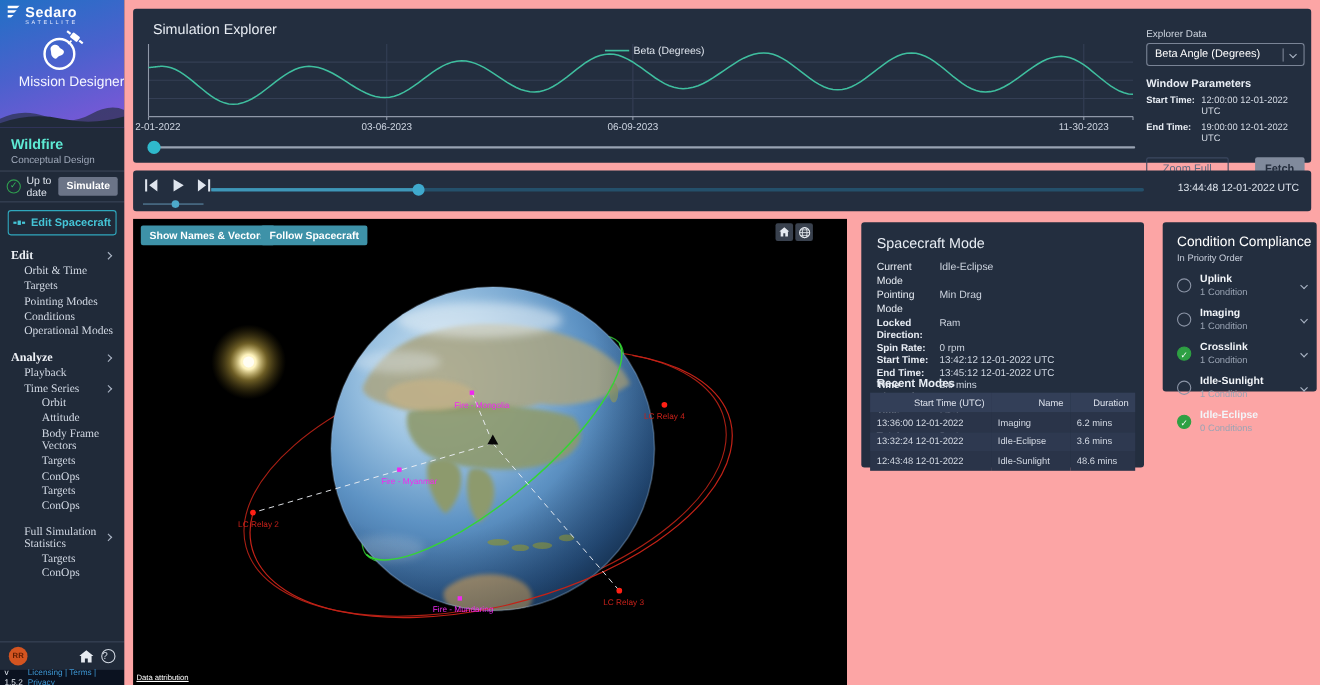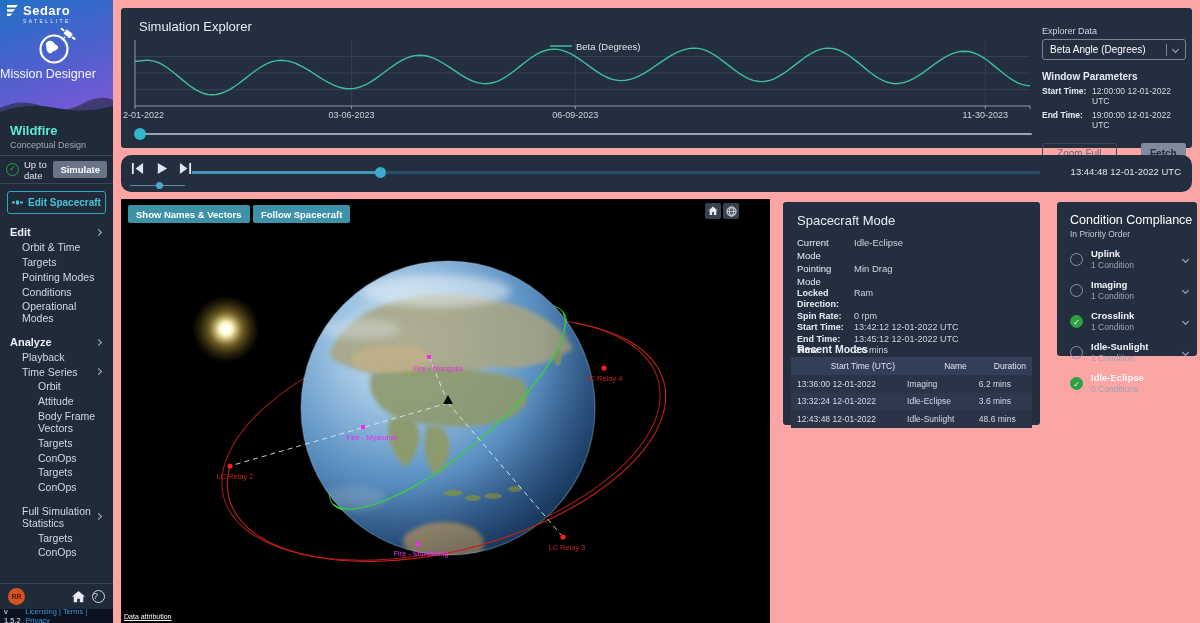--- a/index.html
+++ b/index.html
@@ -7,32 +7,32 @@
   body { position:relative; background:#151c29; font-family:"Liberation Sans",sans-serif; overflow:hidden; color:#dfe5ee; }
   svg text { font-family:"Liberation Sans",sans-serif; }
 
   
   .sidebar { position:absolute; left:0; top:0; width:113px; height:623px; background:#202a39; }
   .brand { position:relative; height:116px; background:linear-gradient(160deg,#2170c5 0%,#4b61cd 48%,#8156d8 100%); overflow:hidden; }
   .brand-row { display:flex; align-items:flex-start; gap:3px; padding:5px 0 0 6px; }
   .brand-name { font-size:13px; font-weight:bold; color:#fff; letter-spacing:.5px; line-height:12px; display:block; }
   .brand-sub { font-size:5px; letter-spacing:2.4px; color:#e9edff; display:block; margin-top:1px; }
   .brand-ico { display:block; margin:2px auto 0; }
-  .product { font-size:12.5px; color:#f4f5ff; text-align:left; margin-top:1px; }
+  .product { font-size:12.5px; color:#f4f5ff; text-align:right; margin-top:1px; }
   .wave { position:absolute; bottom:-1px; left:0; width:113px; }
   .project { padding:7px 10px 5px; }
   .project-name { font-size:13px; font-weight:bold; color:#5eead4; }
   .project-type { font-size:9px; color:#9fa9ba; margin-top:2px; }
   .sdiv { border:none; border-top:1px solid #3a4557; }
   .status-row { display:flex; align-items:center; gap:5px; padding:6px 6px; height:27px; }
   .check-circle { width:13px; height:13px; border:1.5px solid #2f9e4f; border-radius:50%; color:#35c25e; font-size:8px; line-height:10px; text-align:center; flex:none; }
   .status-label { font-size:9.5px; color:#dfe5ee; flex:1; }
   .simulate-btn { background:#6b7487; color:#fff; font-size:9.5px; font-weight:bold; border:none; border-radius:2px; padding:3px 7px; cursor:pointer; }
   .edit-sc-btn { display:flex; margin:7px; width:99px; justify-content:center; align-items:center; gap:5px; background:none; border:1px solid #2fa7bd; border-radius:3px; color:#45c4d6; font-size:10px; font-weight:bold; padding:5px 0; cursor:pointer; }
-  .menu { padding:4px 0; }
+  .menu { padding:4px 0;font-family:Liberation Serif, serif; }
   .menu-item { display:flex; align-items:center; font-size:10.5px; color:#d2d9e4; padding:1.4px 10px; cursor:pointer; }
   .menu-item.l0 { font-size:11px; color:#eef1f6; font-weight:600; }
   .menu-item.l1 { padding-left:22px; }
   .menu-item.l2 { padding-left:38px; }
   .menu-item.gap { margin-top:9px; }
   .chev { width:5px; height:5px; border-right:1.5px solid #aab4c4; border-bottom:1.5px solid #aab4c4; display:inline-block; flex:none; }
   .chev-r { transform:rotate(-45deg); margin-left:auto; margin-right:2px; }
   .chev-d { transform:rotate(45deg); }
   .sidebar-foot { position:absolute; bottom:14px; left:0; right:0; border-top:1px solid #3a4557; display:flex; align-items:center; padding:0 8px; gap:7px; height:26px; }
   .avatar { width:17px; height:17px; border-radius:50%; background:#d35420; color:#5c1c00; font-size:7px; font-weight:bold; text-align:center; line-height:17px; }
@@ -59,21 +59,21 @@
   .select .sval { font-size:10px; color:#fff; flex:1; }
   .select .sep { width:1px; height:12px; background:#7a8496; margin-right:6px; }
   .wp-title { font-size:10px; font-weight:bold; color:#e8edf4; margin-top:11px; }
   .wp-row { display:flex; font-size:8.5px; margin-top:4px; }
   .wp-row b { width:50px; color:#e8edf4; flex:none; }
   .wp-row span { color:#d5dbe5; }
   .btn-row { margin-top:13px; display:flex; gap:24px; }
   .zoomfull-btn { flex:1.6; height:20px; background:none; border:1px solid #3c4860; border-radius:2px; color:#5c6880; font-size:10px; }
   .fetch-btn { flex:1; height:20px; background:#808a9c; border:none; border-radius:2px; color:#222c3c; font-size:10px; font-weight:bold; cursor:pointer; }
 
-  #playback { left:8px; top:155px; width:1071px; height:37px;border-radius:10px; }
+  #playback { left:8px; top:155px; width:1071px; height:37px; }
   .pb-btns { position:absolute; left:9px; top:7px; display:flex; gap:9px; }
   .pb-btns span { cursor:pointer; display:flex; }
   .pb-speed { position:absolute; left:9px; top:27px; width:55px; height:8px; }
   .pb-speed .track { position:absolute; top:3px; left:0; right:0; height:1px; background:#5d8aa8; }
   .pb-speed .thumb { position:absolute; top:0; left:53%; width:7px; height:7px; border-radius:50%; background:#4da9c9; cursor:pointer; }
   .pb-track { position:absolute; left:71px; top:16px; width:848px; height:3px; background:#24506b; border-radius:2px; }
   .pb-fill { width:22.2%; height:100%; background:#3f97b8; }
   .pb-thumb { position:absolute; left:calc(22.2% - 5px); top:-4px; width:11px; height:11px; border-radius:50%; background:#3fa9cd; cursor:pointer; }
   .pb-time { position:absolute; right:11px; top:11px; font-size:9.5px; color:#dfe5ee; }
 
@@ -405,21 +405,21 @@
           <text x="114" y="280" fill="#c8211a" font-size="7.5" text-anchor="middle">LC Relay 2</text>
           <circle cx="442" cy="338" r="2.6" fill="#ff2015"></circle>
           <text x="446" y="351" fill="#c8211a" font-size="7.5" text-anchor="middle">LC Relay 3</text>
           <circle cx="483" cy="169" r="2.6" fill="#ff2015"></circle>
           <text x="483" y="182" fill="#c8211a" font-size="7.5" text-anchor="middle">LC Relay 4</text>
           <polygon points="327,196 322,205 332,205" fill="#060606"></polygon>
         </g>
     </svg>
 
     <button class="viewer-btn" style="left:7px">Show Names &amp; Vectors</button>
-    <button class="viewer-btn" style="left:132px">Follow Spacecraft</button>
+    <button class="viewer-btn" style="left:116px">Follow Spacecraft</button>
     <span class="viewer-ico" style="left:584px">
       <svg width="10" height="10" viewBox="0 0 10 10">
           <path d="M5 0.5L0.5 4.5h1.2v4.5h2.4V6h1.8v3h2.4V4.5h1.2z" fill="#e6eaf0"></path>
         </svg>
     </span>
     <span class="viewer-ico" style="left:602px">
       <svg width="11" height="11" viewBox="0 0 11 11">
         <circle cx="5.5" cy="5.5" r="4.6" fill="none" stroke="#e6eaf0" stroke-width="1"></circle>
         <ellipse cx="5.5" cy="5.5" rx="2.1" ry="4.6" fill="none" stroke="#e6eaf0" stroke-width=".8"></ellipse>
         <line x1="0.9" y1="5.5" x2="10.1" y2="5.5" stroke="#e6eaf0" stroke-width=".8"></line>

